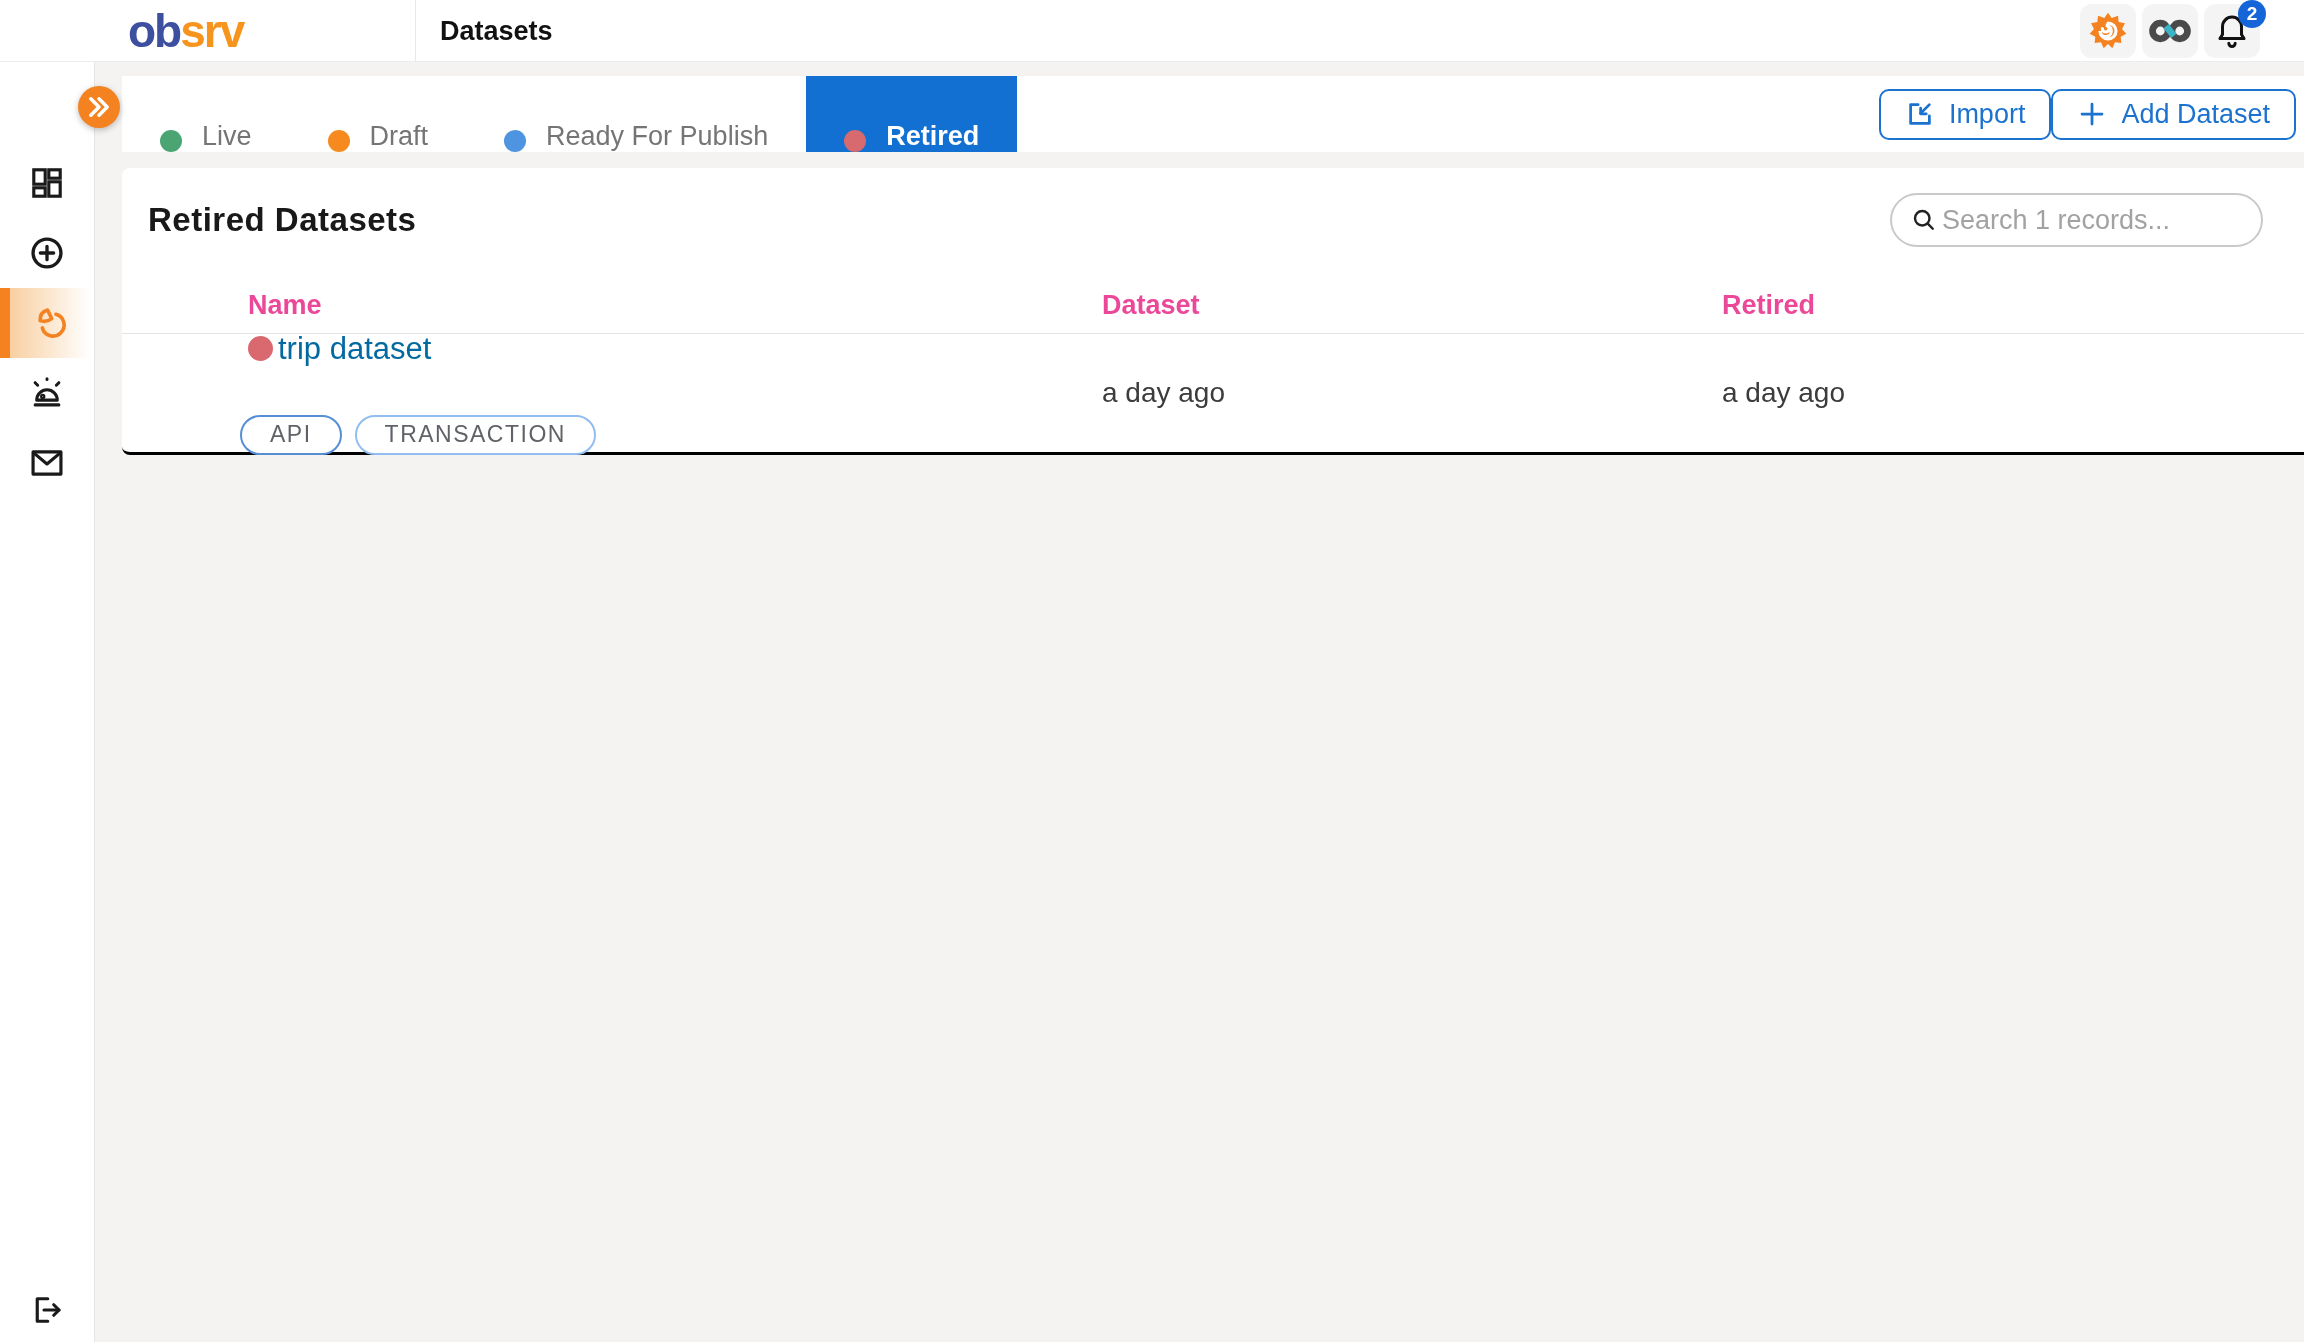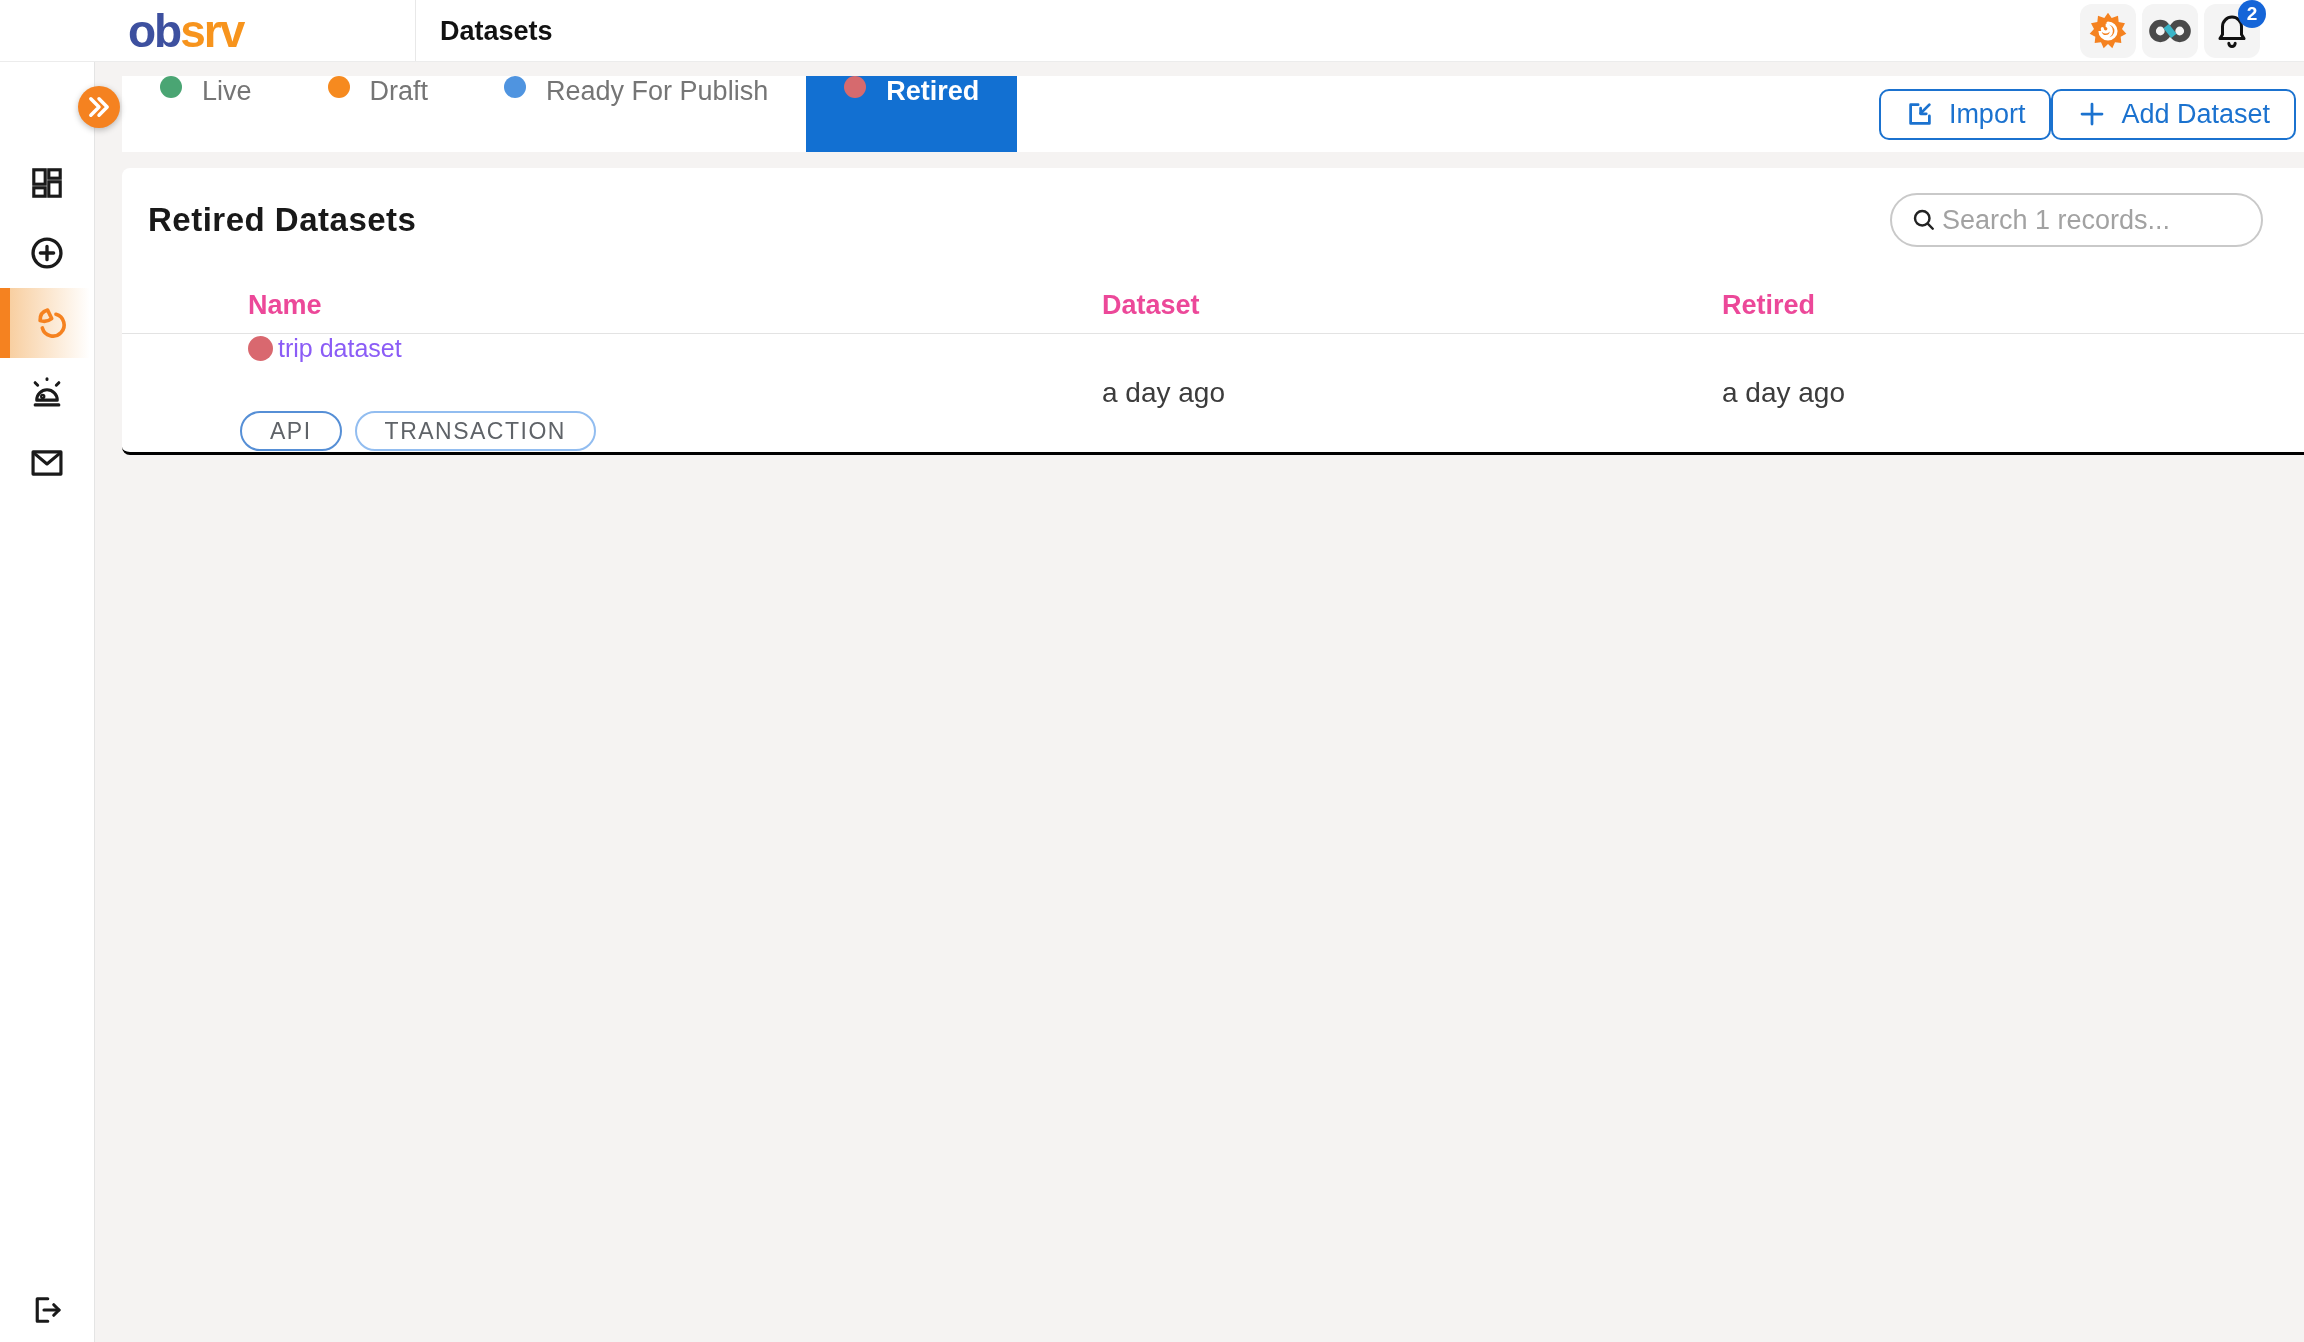--- a/index.html
+++ b/index.html
@@ -62,21 +62,21 @@
     background:#f58220; z-index:6; display:flex; align-items:center; justify-content:center;
     box-shadow:0 2px 6px rgba(0,0,0,.25); cursor:pointer;
   }
 
   
   .tabstrip {
     position:absolute; left:122px; top:76px; right:0; height:76px;
     background:#fff; display:flex; align-items:stretch; z-index:3;
   }
   .tab {
-    display:flex; align-items:flex-start; gap:20px; padding:0 38px;
+    display:flex; align-items:flex-end; gap:20px; padding:0 38px;
     color:#757575; font-size:27px; cursor:pointer; white-space:nowrap;
   }
   .tab .dot { width:22px; height:22px; border-radius:50%; flex:none; }
   .tab.active { background:#1270d2; color:#fff; font-weight:600; }
   .strip-actions { margin-left:auto; display:flex; align-items:center; padding-right:8px; }
   .outline-btn {
     height:51px; display:flex; align-items:center; gap:14px; padding:0 24px;
     border:2px solid #1b72cf; border-radius:10px; background:#fff;
     color:#1b72cf; font-size:27px; font-weight:500; cursor:pointer; white-space:nowrap;
   }
@@ -111,21 +111,21 @@
   .col-retired { flex:1; }
   .thead-divider { position:absolute; left:0; right:0; top:165px; height:1px; background:#e3e3e3; }
 
   .trow {
     position:absolute; left:0; right:0; top:166px; bottom:1px;
     display:flex; padding-left:126px; align-items:stretch; cursor:pointer;
   }
   .name-cell { display:flex; flex-direction:column; justify-content:center; gap:16px; }
   .name-line { display:flex; align-items:center; gap:5px; }
   .status-dot { width:25px; height:25px; border-radius:50%; flex:none; }
-  .ds-name { font-size:25px; color:#8b5cf6; }
+  .ds-name { font-size:31px; color:#0369a1; }
   .chip-row { display:flex; gap:13px; margin-left:-8px; }
   .chip {
     height:40px; padding:12px 28px; border-radius:21px;
     display:inline-flex; align-items:center; justify-content:center;
     font-size:23px; color:#5f6368; letter-spacing:1.5px; background:#fff;margin-top:32px;
   }
   .chip.c0 { border:2px solid #568fd6; }
   .chip.c1 { border:2px solid #92bdf0; }
   .time-cell { display:flex; align-items:center; font-size:28px; color:#3c3c3c; }
 </style>

